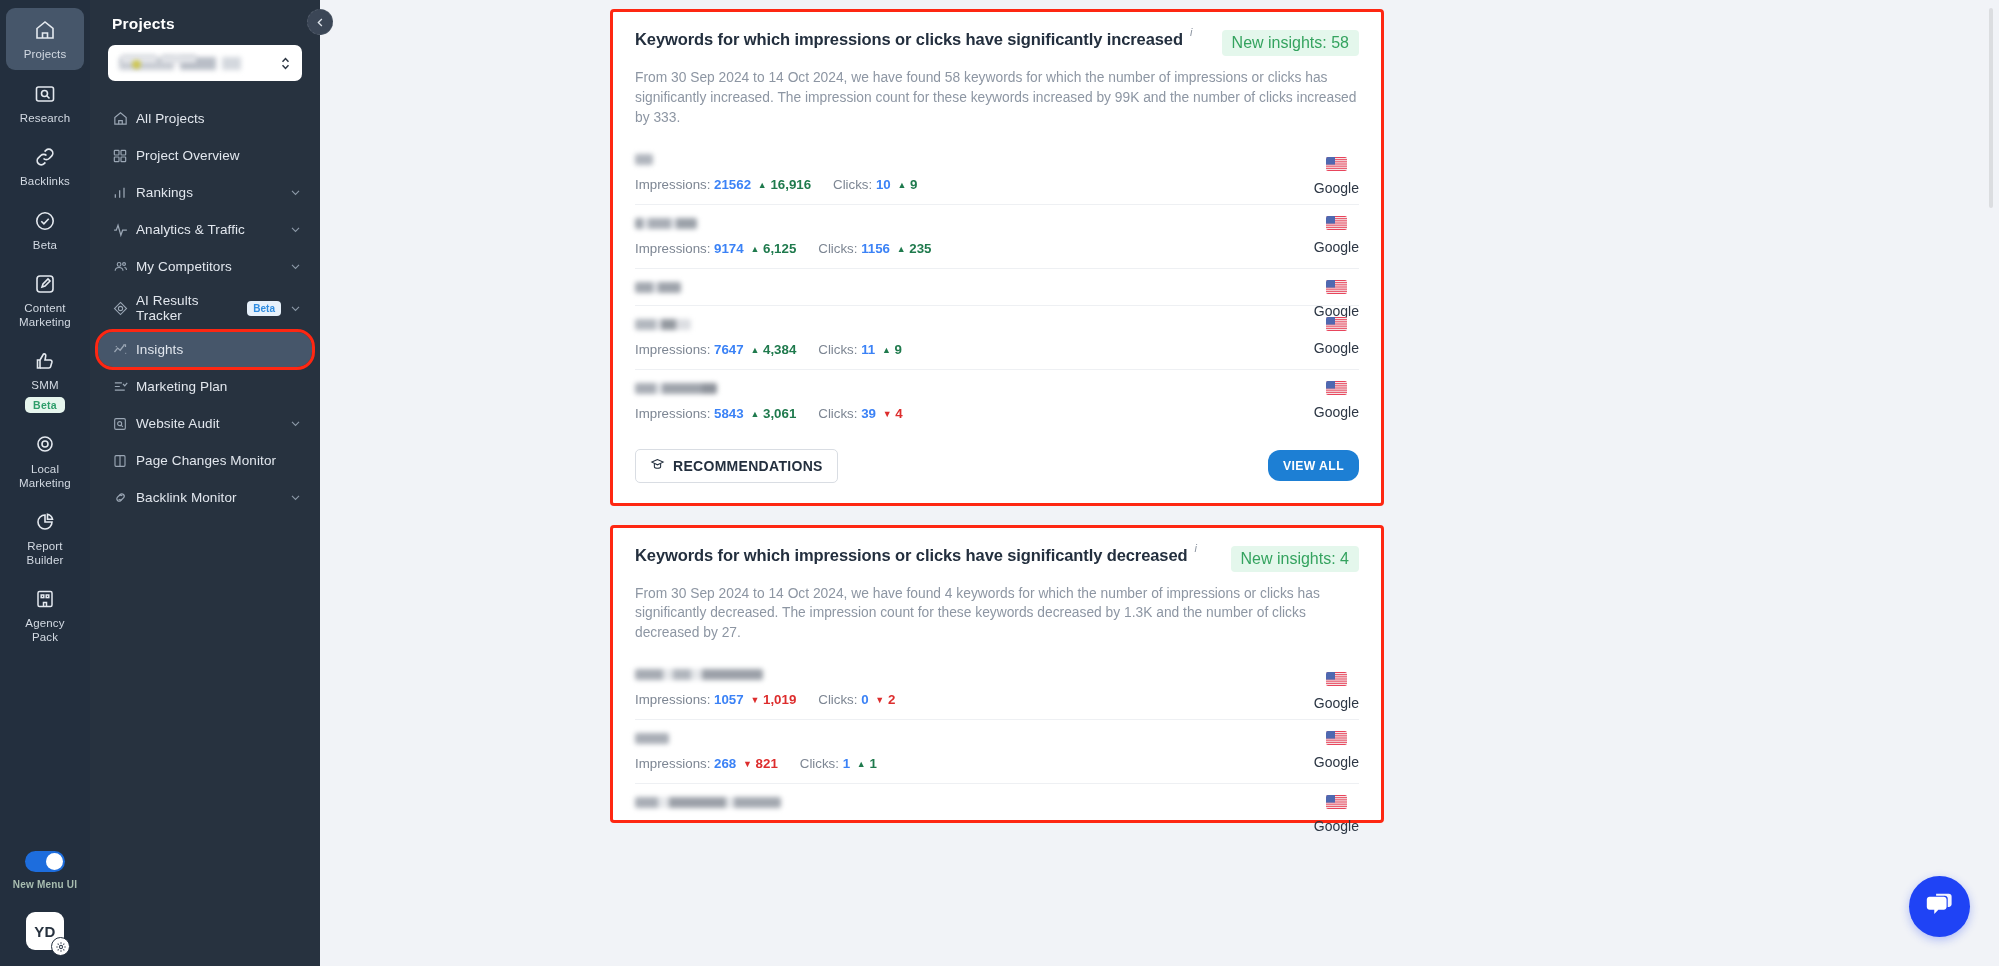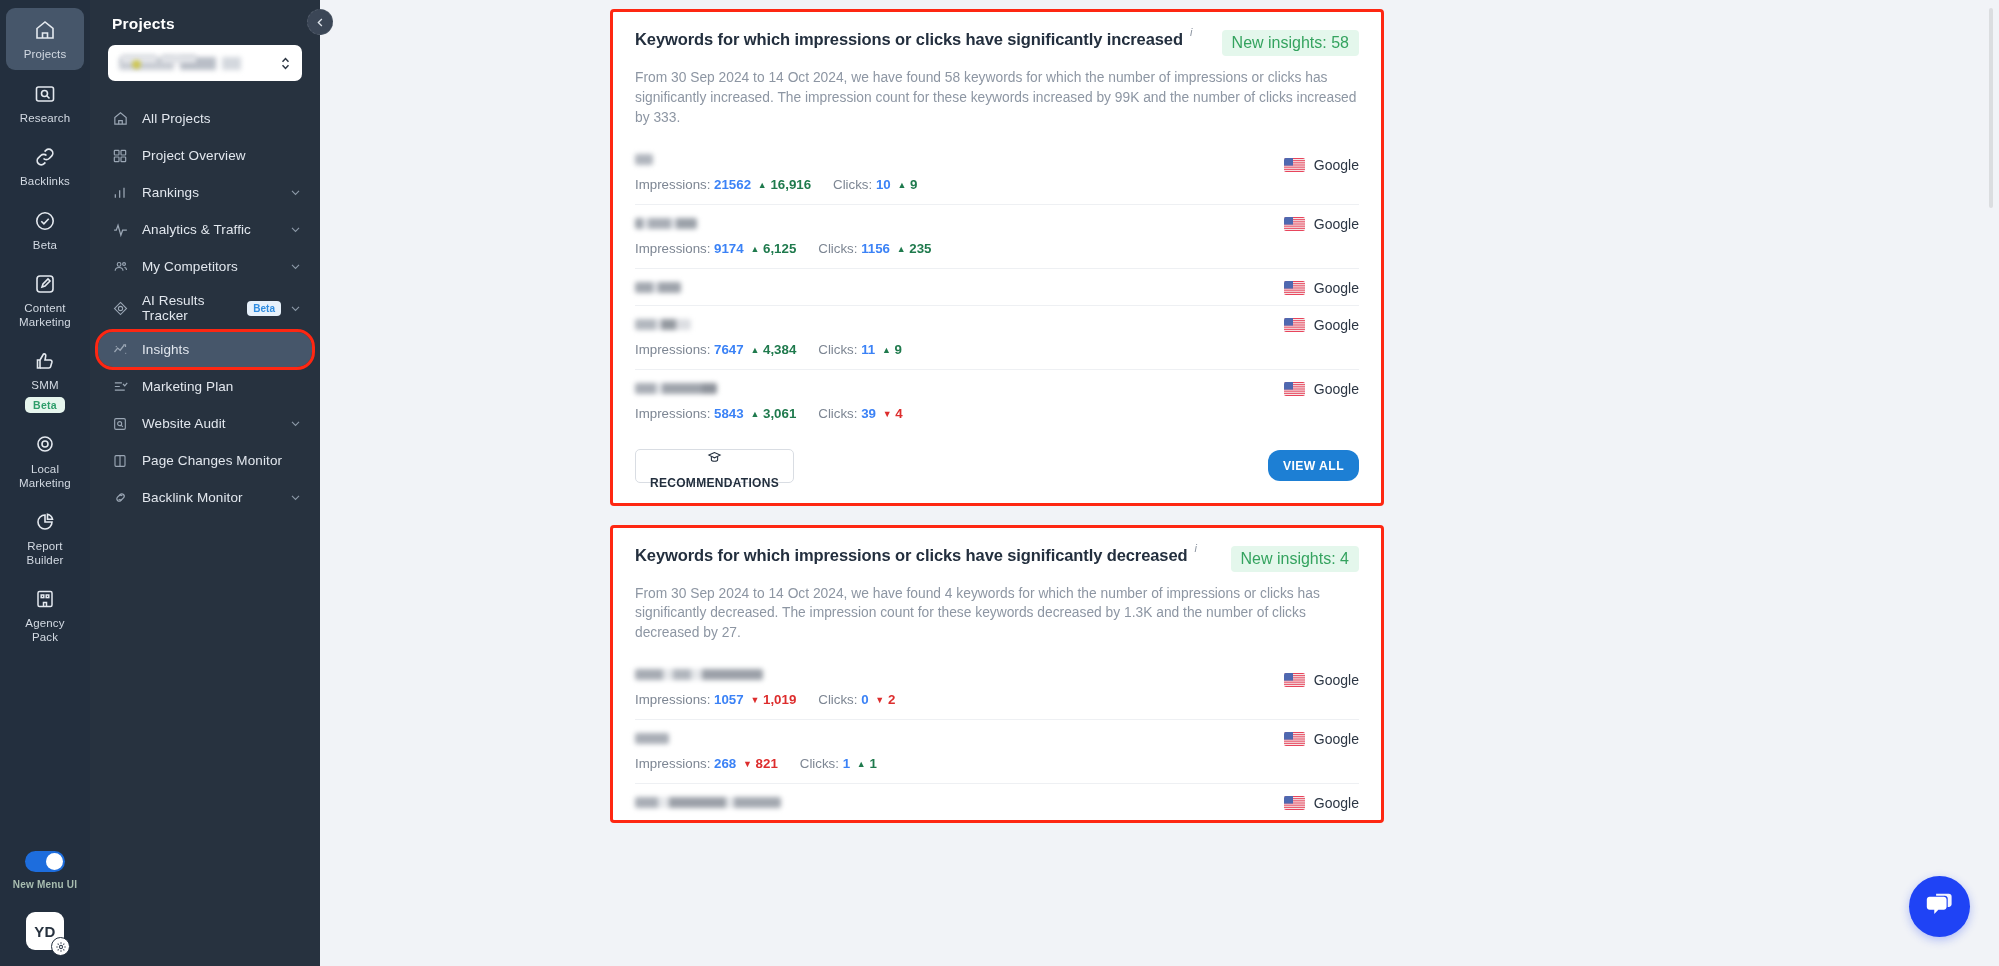--- a/index.html
+++ b/index.html
@@ -82,21 +82,21 @@
   .sb-item {
     display: flex; align-items: center; height: 35px; margin: 0 8px 2px 8px;
     padding: 0 10px 0 12px; border-radius: 7px; cursor: pointer; position: relative;
   }
   .sb-item.tall { height: 44px; }
   .sb-item.active { background: #46566a; }
   .sb-item.highlight {
     outline: 3px solid #fe2712; border-radius: 15px; margin-left: 8px; margin-right: 8px;
   }
   .sb-ico { width: 20px; flex: 0 0 20px; display:flex; align-items:center; justify-content:center; color:#9aa6b4; }
-  .sb-lbl { margin-left: 12px; font-size: 13.5px; color: #e2e7ee; line-height: 1.12; letter-spacing: .1px; }
+  .sb-lbl { margin-left: 6px; font-size: 13.5px; color: #e2e7ee; line-height: 1.12; letter-spacing: .1px; }
   .sb-badge {
     margin-left: auto; font-size: 10px; font-weight: bold; color: #2f8ce0;
     background: #e7f1fb; border-radius: 4px; padding: 2px 6px;
   }
   .sb-chev { margin-left: auto; color: #8d99a8; display:flex; }
   .sb-item .sb-badge + .sb-chev { margin-left: 8px; }
   .collapse-btn {
     position: absolute; right: -13px; top: 9px; width: 26px; height: 26px; border-radius: 50%;
     background: #3b4656; color: #dfe5ec; display: flex; align-items: center; justify-content: center;
     cursor: pointer; z-index: 9; border: 1px dashed rgba(255,255,255,.12);
@@ -128,29 +128,29 @@
   .row { padding: 13px 0 12px 0; border-top: 1px solid #eef0f3; position: relative; }
   .row:first-child { border-top: none; padding-top: 8px; }
   .kw-blur { height: 11px; border-radius: 2px; filter: blur(2.4px); }
   .metrics { margin-top: 12px; font-size: 13.3px; color: #7d8693; display: flex; gap: 22px; }
   .m-label { color: #7d8693; }
   .m-val { color: #3b82f6; font-weight: bold; }
   .delta { font-weight: bold; margin-left: 3px; }
   .delta.up { color: #1f7a4d; }
   .delta.down { color: #dd2d2d; }
   .arrow { font-size: 9px; position: relative; top: -1px; }
-  .engine { position: absolute; right: 0; top: 11px; display: flex; align-items: center; gap: 9px; }
+  .engine { position: absolute; right: 0; top: 11px; display: flex; align-items: center; gap: 9px; flex-direction: column; }
   .flag { width: 21px; height: 14px; border-radius: 2px; overflow: hidden; position: relative; display:block; }
   .eng-name { font-size: 14px; color: #2c3644; }
 
   .card-foot { display: flex; align-items: center; padding: 16px 0 20px 0; }
   .btn-rec {
     display: flex; align-items: center; gap: 8px; height: 34px; padding: 0 14px;
     background: #fff; border: 1px solid #d9dde3; border-radius: 5px; cursor: pointer;
-    font-size: 12px; font-weight: bold; color: #232f3e; letter-spacing: .3px; flex-direction: column;
+    font-size: 14px; font-weight: bold; color: #232f3e; letter-spacing: .3px;
   }
   .btn-view {
     margin-left: auto; height: 31px; padding: 0 15px; background: #1d7fd4; color: #fff;
     border: none; border-radius: 12px; font-size: 12.2px; font-weight: bold; letter-spacing: .4px;
     cursor: pointer; display: flex; align-items: center;
   }
   .gap { height: 19px; }
 
   .chat-btn {
     position: absolute; right: 29px; bottom: 29px; width: 61px; height: 61px; border-radius: 50%;

